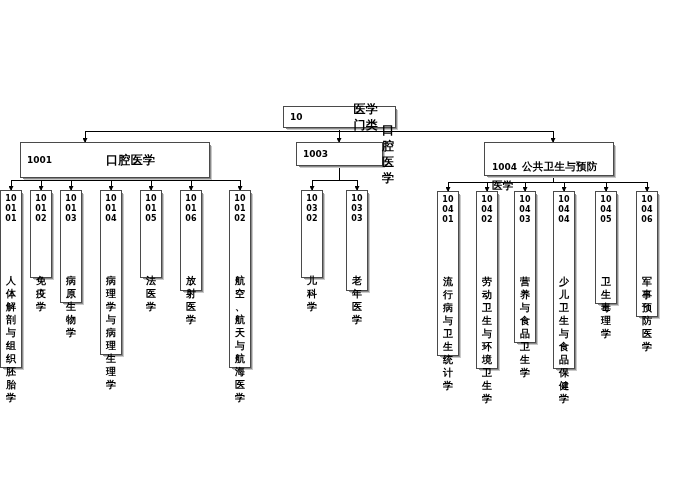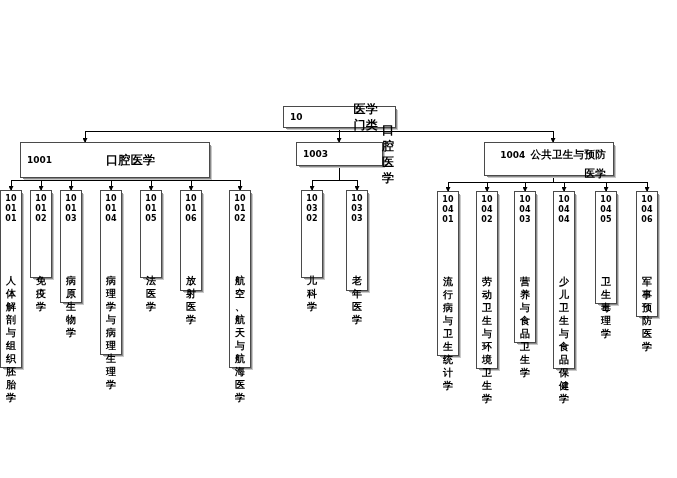--- a/index.html
+++ b/index.html
@@ -65,22 +65,21 @@
     font-weight: bold;
     letter-spacing: 0.3px;
   }
   .node.root {
     justify-content: center;
   }
   .node.root .code { margin-right: 3px; }
 
   .node.wrap {
     display: block;
-    padding: 0 7px;
-    text-align: right;
+    padding: 12px 7px;
   }
   .node.wrap .code {
     font-size: 9px;
     font-weight: bold;
     margin-right: 5px;
   }
   .node.wrap .label {
     font-size: 10.5px;
     font-weight: bold;
     letter-spacing: 0.3px;

